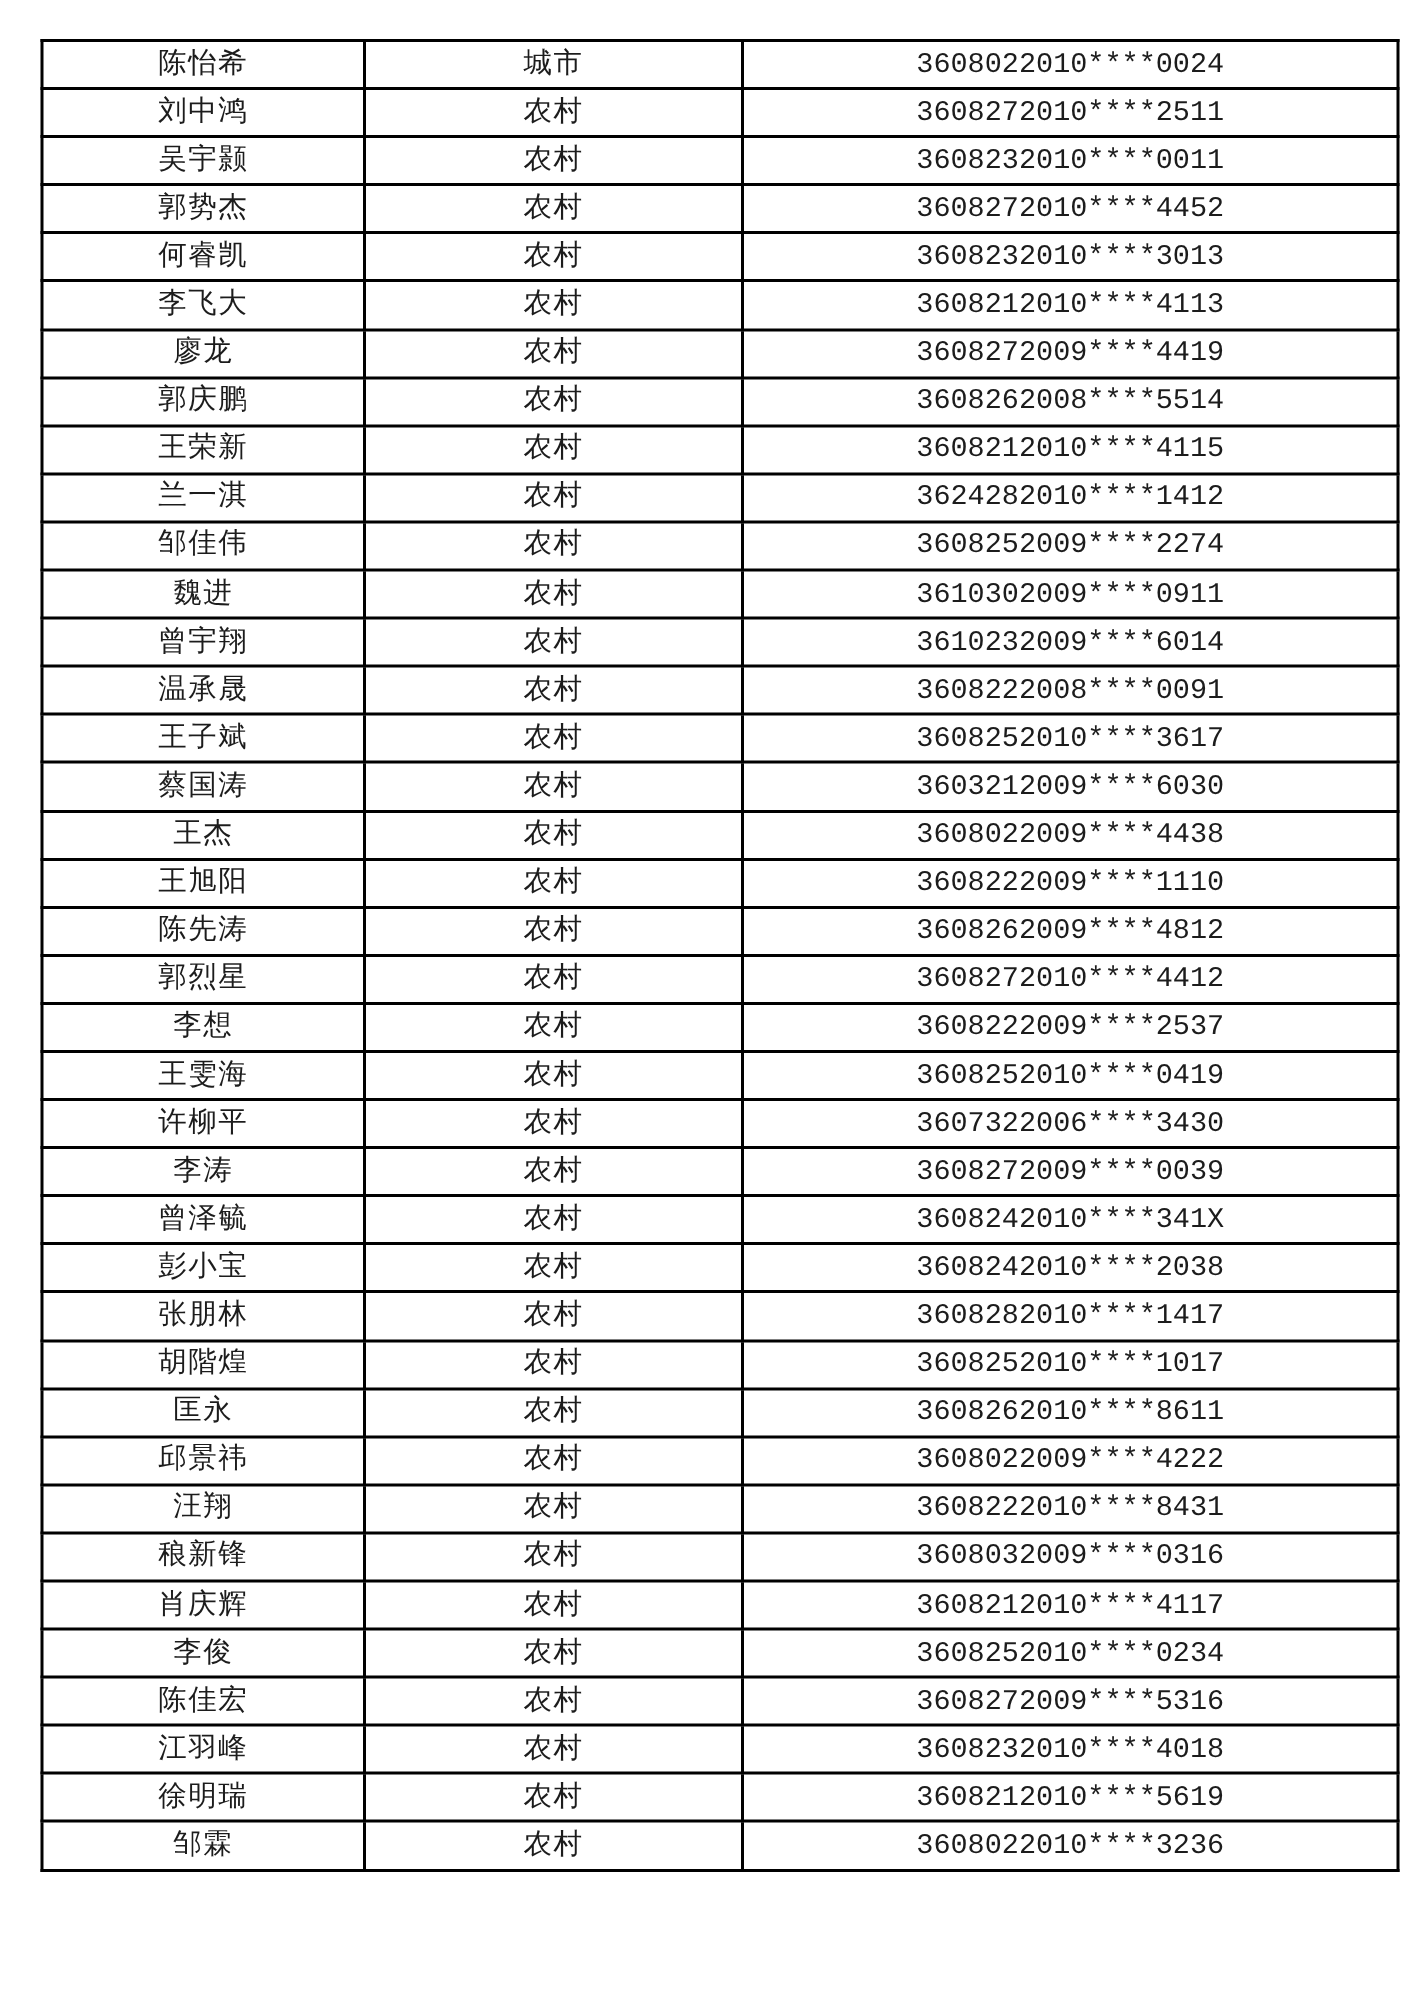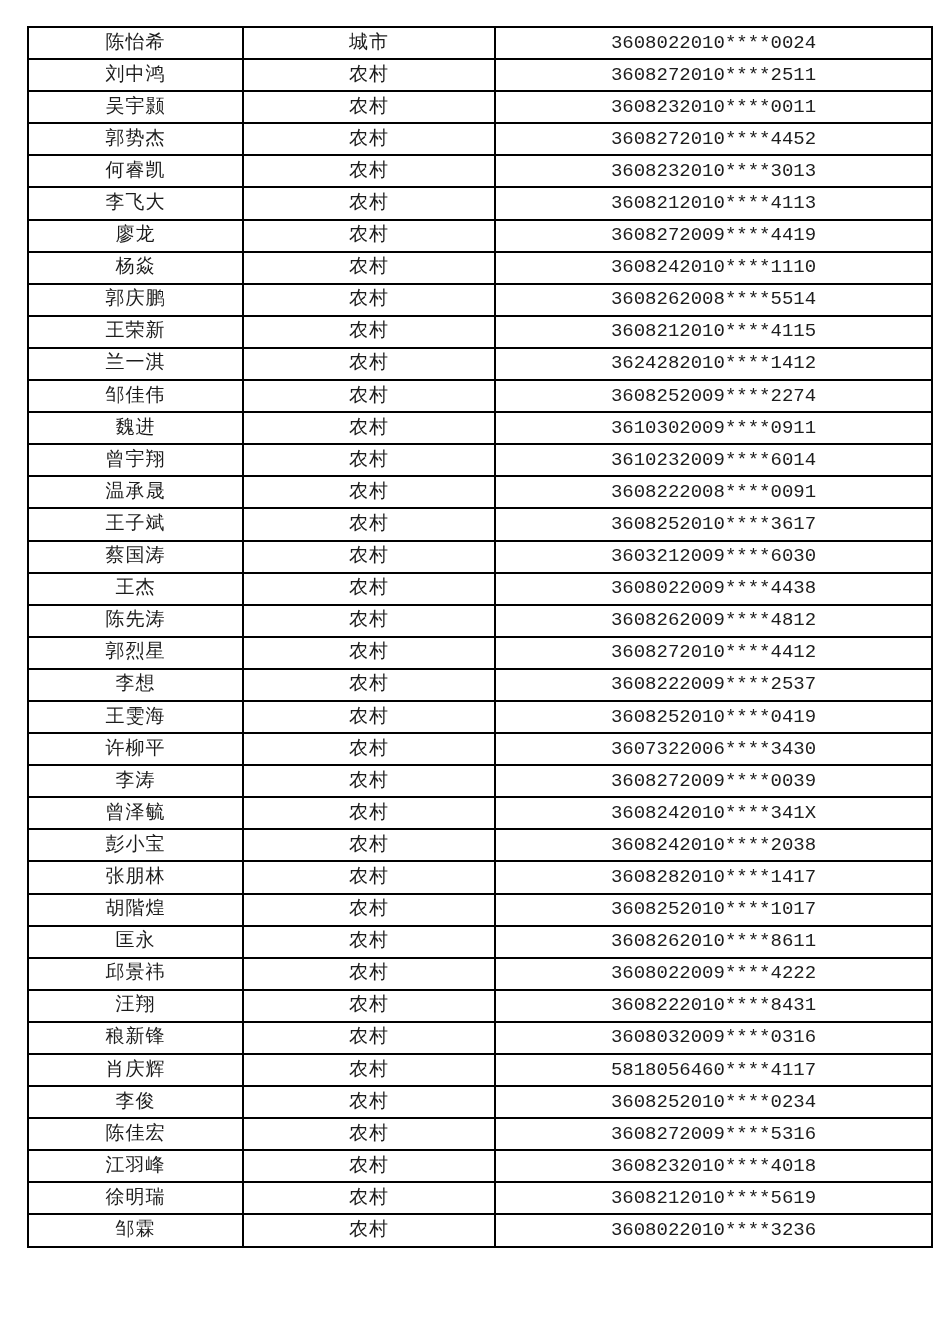--- a/index.html
+++ b/index.html
@@ -72,25 +72,20 @@
         <td class="col-name">李飞大</td>
         <td class="col-residence">农村</td>
         <td class="col-id">3608212010****4113</td>
       </tr>
       <tr>
         <td class="col-name">廖龙</td>
         <td class="col-residence">农村</td>
         <td class="col-id">3608272009****4419</td>
       </tr>
       <tr>
-        <td class="col-name">杨焱</td>
-        <td class="col-residence">农村</td>
-        <td class="col-id">3608242010****1110</td>
-      </tr>
-      <tr>
         <td class="col-name">郭庆鹏</td>
         <td class="col-residence">农村</td>
         <td class="col-id">3608262008****5514</td>
       </tr>
       <tr>
         <td class="col-name">王荣新</td>
         <td class="col-residence">农村</td>
         <td class="col-id">3608212010****4115</td>
       </tr>
       <tr>
@@ -127,20 +122,25 @@
         <td class="col-name">蔡国涛</td>
         <td class="col-residence">农村</td>
         <td class="col-id">3603212009****6030</td>
       </tr>
       <tr>
         <td class="col-name">王杰</td>
         <td class="col-residence">农村</td>
         <td class="col-id">3608022009****4438</td>
       </tr>
       <tr>
+        <td class="col-name">王旭阳</td>
+        <td class="col-residence">农村</td>
+        <td class="col-id">3608222009****1110</td>
+      </tr>
+      <tr>
         <td class="col-name">陈先涛</td>
         <td class="col-residence">农村</td>
         <td class="col-id">3608262009****4812</td>
       </tr>
       <tr>
         <td class="col-name">郭烈星</td>
         <td class="col-residence">农村</td>
         <td class="col-id">3608272010****4412</td>
       </tr>
       <tr>
@@ -199,21 +199,21 @@
         <td class="col-id">3608222010****8431</td>
       </tr>
       <tr>
         <td class="col-name">稂新锋</td>
         <td class="col-residence">农村</td>
         <td class="col-id">3608032009****0316</td>
       </tr>
       <tr>
         <td class="col-name">肖庆辉</td>
         <td class="col-residence">农村</td>
-        <td class="col-id">5818056460****4117</td>
+        <td class="col-id">3608212010****4117</td>
       </tr>
       <tr>
         <td class="col-name">李俊</td>
         <td class="col-residence">农村</td>
         <td class="col-id">3608252010****0234</td>
       </tr>
       <tr>
         <td class="col-name">陈佳宏</td>
         <td class="col-residence">农村</td>
         <td class="col-id">3608272009****5316</td>

